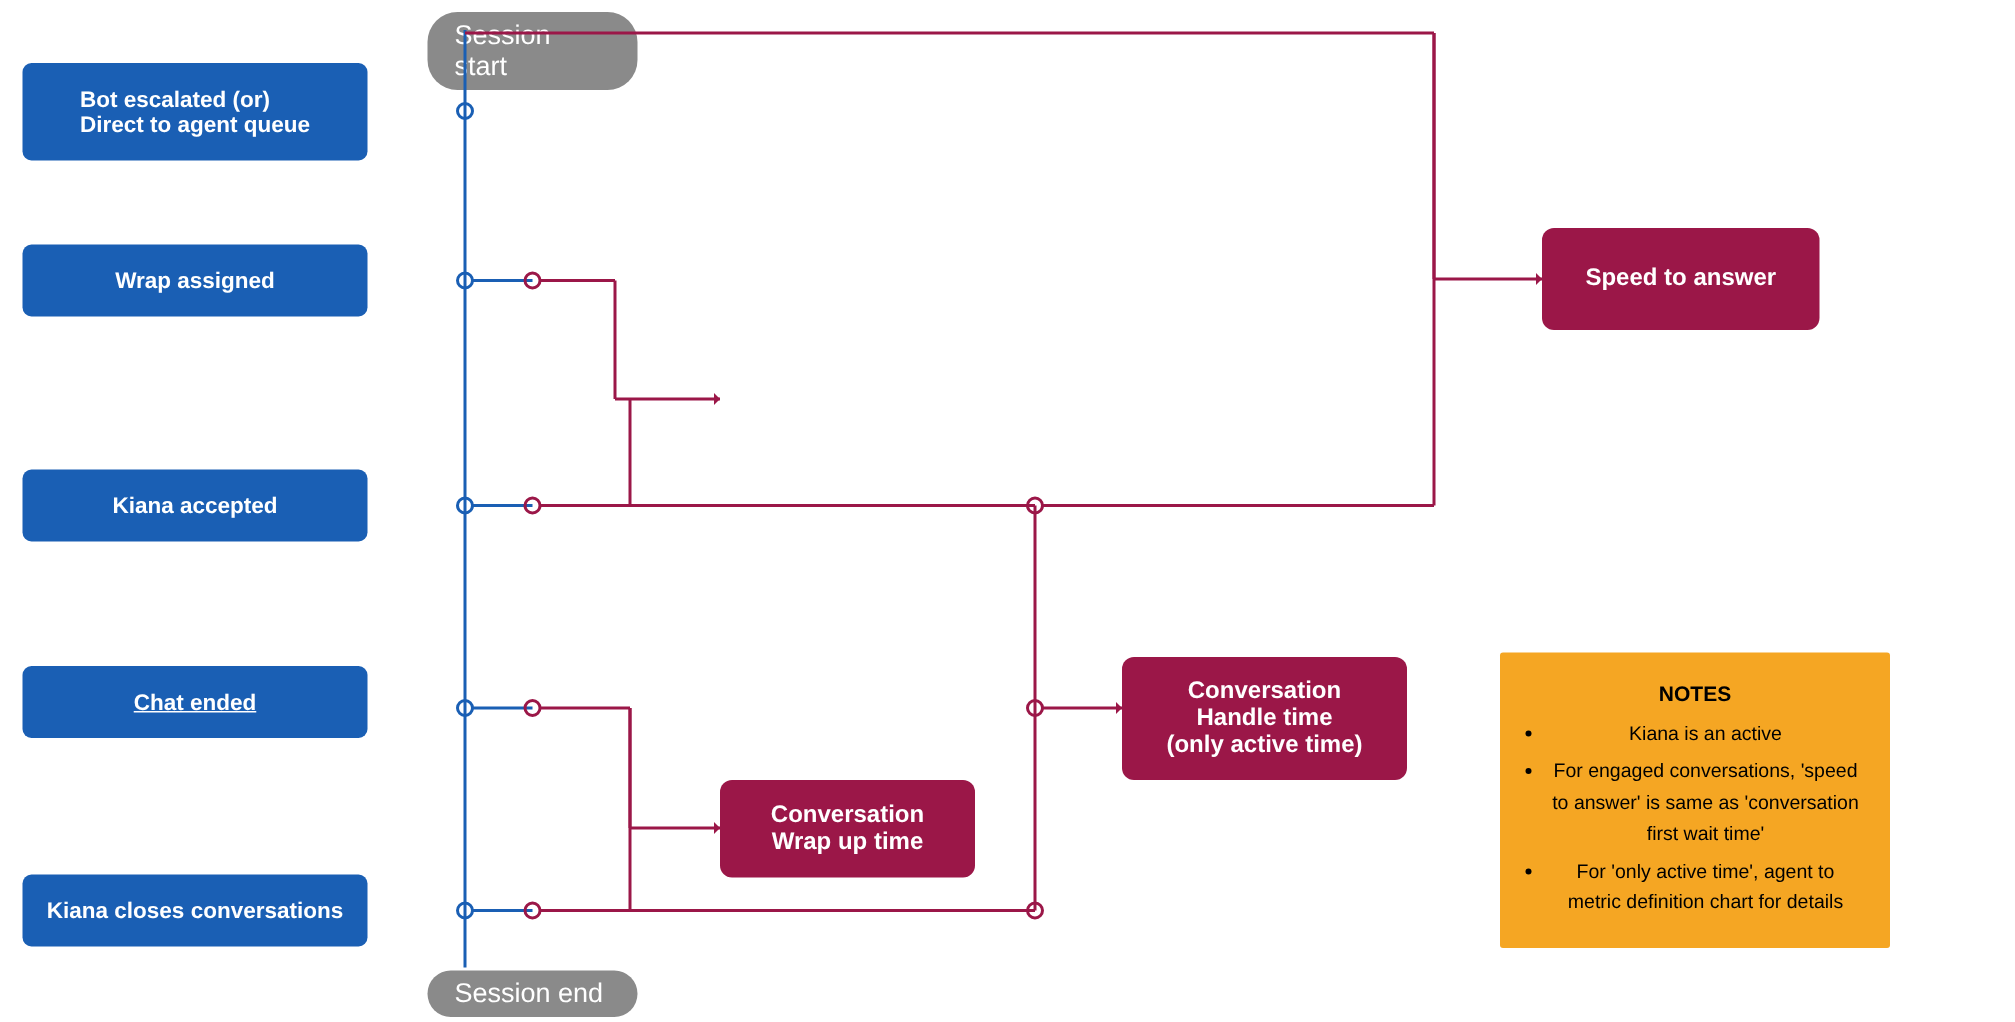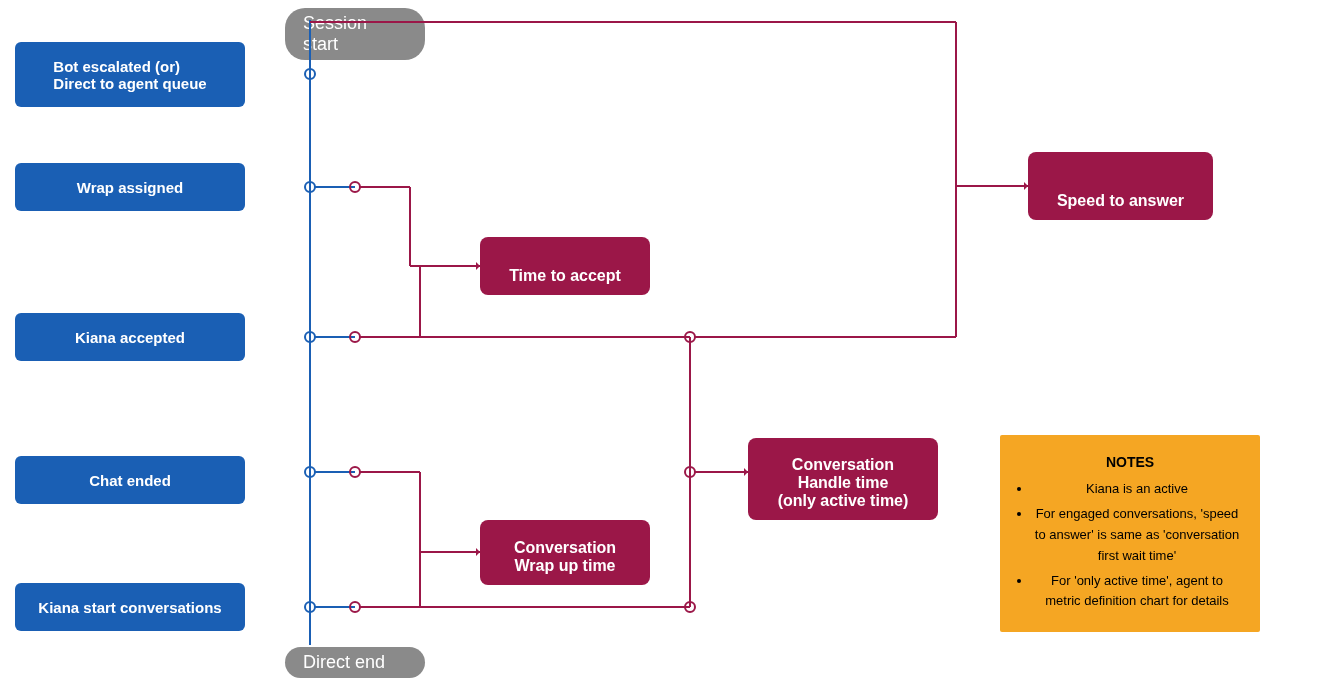--- a/index.html
+++ b/index.html
@@ -33,21 +33,21 @@
       width: 230px;
     }
 
     
     .crimson-box {
       position: absolute;
       background: #9b1748;
       color: white;
       border-radius: 8px;
       display: flex;
-      align-items: flex-end;
+      align-items: center;
       justify-content: center;
       text-align: center;
       font-size: 16px;
       font-weight: 600;
       padding: 10px 0;
     }
 
     
     .session-pill {
       position: absolute;
@@ -106,46 +106,43 @@
   </div>
 
   <div class="blue-box" style="top: 163px; left: 15px; height: 48px;">
     <span>Wrap assigned</span>
   </div>
 
   <div class="blue-box" style="top: 313px; left: 15px; height: 48px;">
     <span>Kiana accepted</span>
   </div>
 
-  <div class="blue-box" style="top: 456px; left: 15px; height: 48px;">
+  <div class="blue-box" style="top: 444px; left: 15px; height: 48px; text-decoration: underline;">
     <span>Chat ended</span>
   </div>
 
   <div class="blue-box" style="top: 583px; left: 15px; height: 48px;">
-    <span>Kiana start conversations</span>
-  </div>
-
-  <div class="crimson-box" style="top: 237px; left: 480px; width: 170px; height: 58px;">
-    <span>Time to accept</span>
-  </div>
+    <span>Kiana closes conversations</span>
+  </div>
+
 
   <div class="crimson-box" style="top: 152px; left: 1028px; width: 185px; height: 68px;">
     <span>Speed to answer</span>
   </div>
 
   <div class="crimson-box" style="top: 438px; left: 748px; width: 190px; height: 82px;">
     <span>Conversation<br>Handle time<br>(only active time)</span>
   </div>
 
   <div class="crimson-box" style="top: 520px; left: 480px; width: 170px; height: 65px;">
     <span>Conversation<br>Wrap up time</span>
   </div>
 
   <div class="session-pill" style="top: 647px; left: 285px; width: 140px;">
-    <span>Direct end</span>
+    <span>Session end</span>
   </div>
 
   <svg class="lines-svg">
 
     <line x1="310" y1="20" x2="310" y2="645" stroke="#1a5fb4" stroke-width="2"></line>
 
     <line x1="310" y1="22" x2="956" y2="22" stroke="#9b1748" stroke-width="2"></line>
 
     <line x1="956" y1="22" x2="956" y2="186" stroke="#9b1748" stroke-width="2"></line>
 

